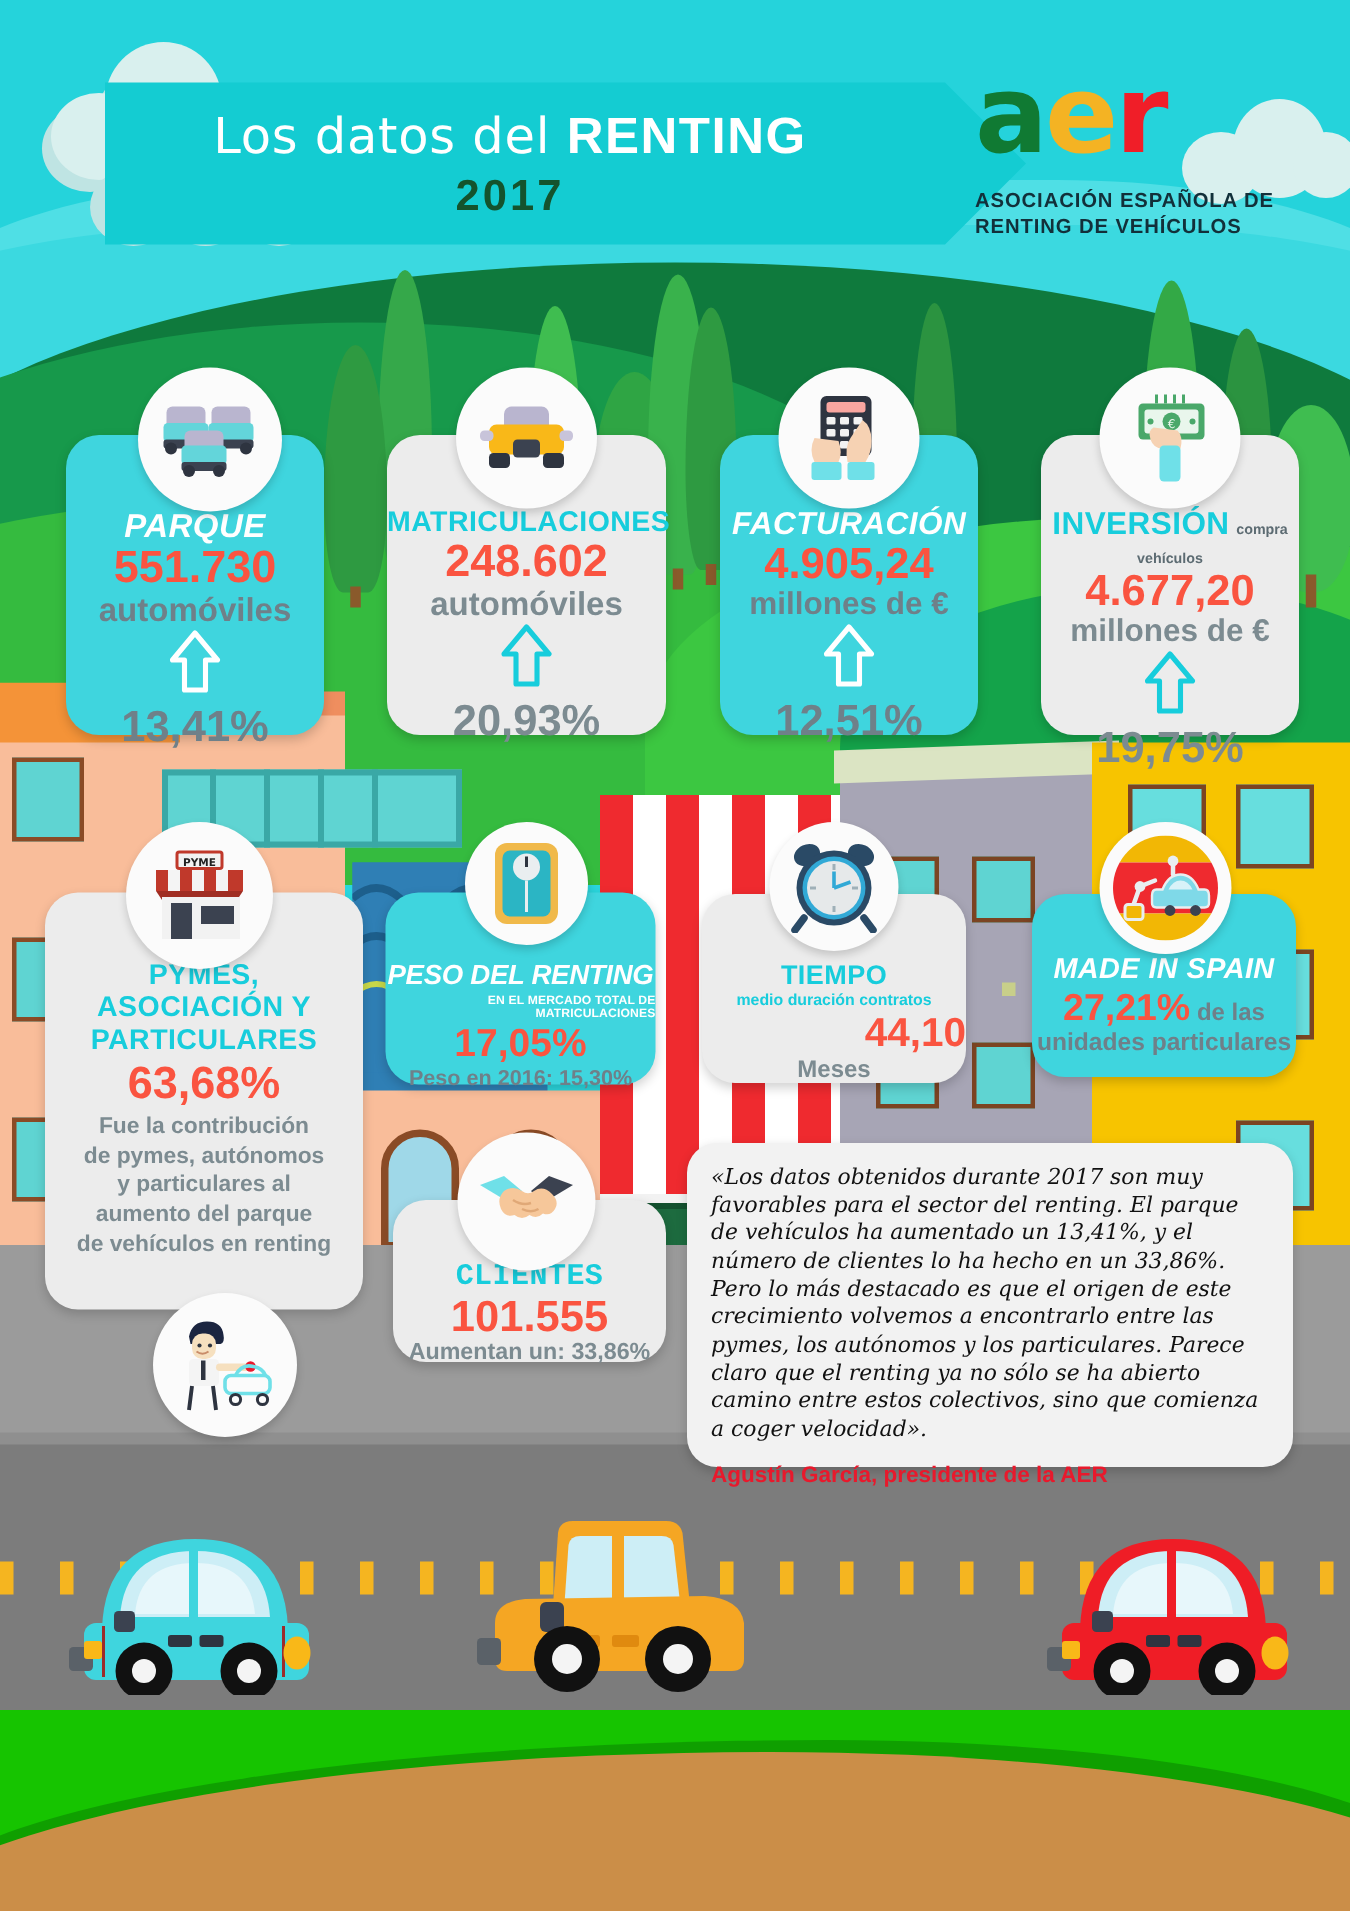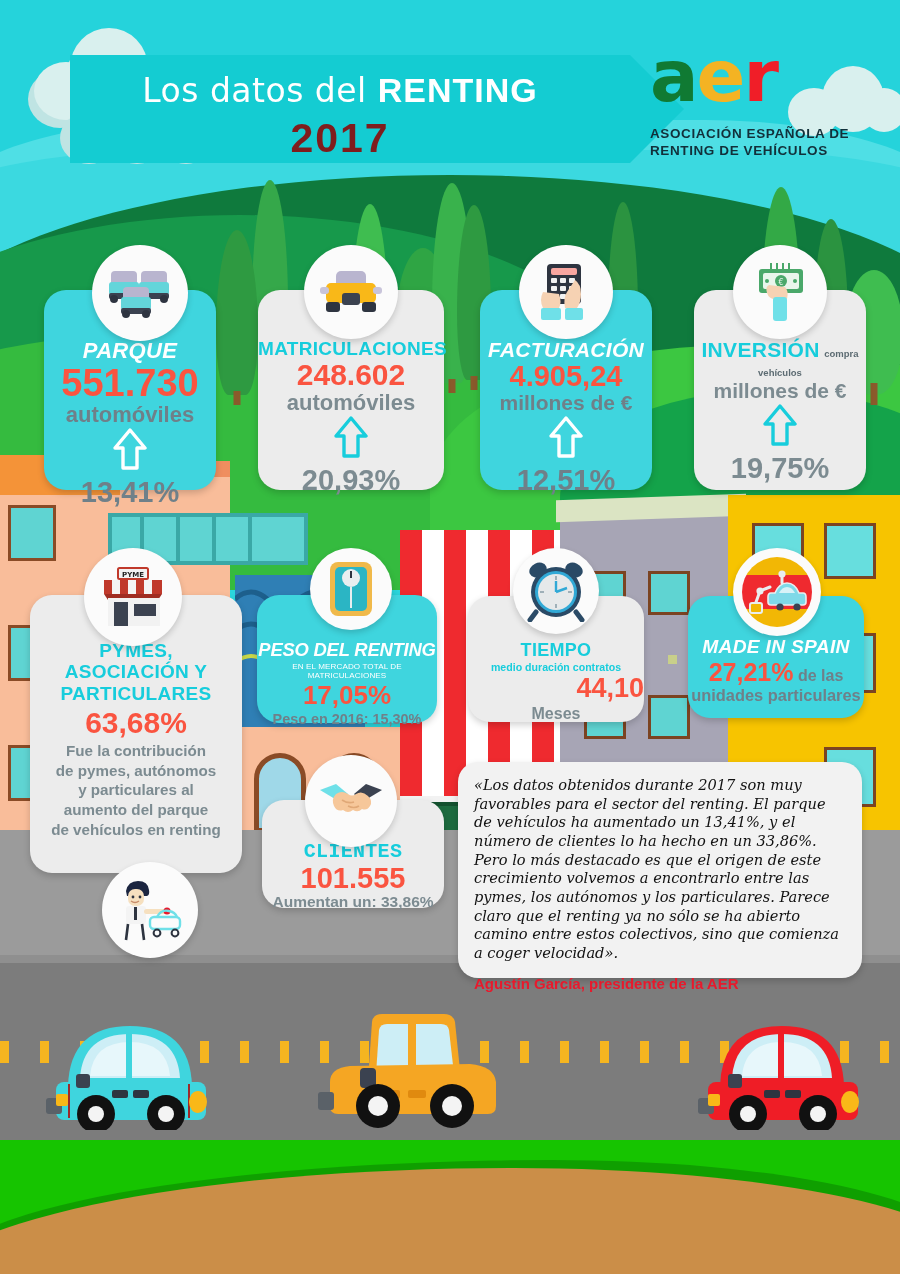--- a/index.html
+++ b/index.html
@@ -44,21 +44,21 @@
   .cloud i{position:absolute;background:#d9f0ee;border-radius:50%;display:block;}
   .cloud.sh i{background:#bfe4e3;}
 
   
   .banner{position:absolute;left:70px;top:55px;width:560px;height:108px;background:#14ccd2;}
   .banner:after{content:"";position:absolute;right:-54px;top:0;width:0;height:0;
      border-top:54px solid transparent;border-bottom:54px solid transparent;border-left:54px solid #14ccd2;}
   .banner-t1{position:absolute;left:0;top:16px;width:540px;text-align:center;color:#fff;font-size:33px;}
   .banner-t1 .light{font-family:"DejaVu Sans",sans-serif;font-weight:400;letter-spacing:.5px;}
   .banner-t1 .bold{font-weight:bold;letter-spacing:1px;font-size:34px;}
-  .banner-t2{position:absolute;left:0;top:60px;width:540px;text-align:center;color:#7f1d1d;font-size:41px;font-weight:bold;letter-spacing:2px;}
+  .banner-t2{position:absolute;left:0;top:60px;width:540px;text-align:center;color:#14532d;font-size:29px;font-weight:bold;letter-spacing:2px;}
 
   .logo{position:absolute;left:650px;top:48px;width:210px;height:112px;}
   .logo-word{font-size:72px;font-weight:bold;letter-spacing:-2px;line-height:1;font-family:"DejaVu Sans",sans-serif;}
   .logo-a{color:#107a33;}.logo-e{color:#f4b323;}.logo-r{color:#f01e28;}
   .logo-sub{position:absolute;left:0;top:78px;width:210px;color:#12303a;font-size:13.5px;font-weight:bold;letter-spacing:.6px;line-height:1.25;text-align:left;}
 
   
   .card{position:absolute;border-radius:22px;box-shadow:0 3px 7px rgba(0,0,0,.18);box-sizing:border-box;text-align:center;}
   .card.teal{background:#3fd5de;}
   .card.grey{background:#ececec;}
@@ -265,21 +265,21 @@
       <span class="logo-word logo-a">a</span><span class="logo-word logo-e">e</span><span class="logo-word logo-r">r</span>
     </div>
     <div class="logo-sub">
       <div>ASOCIACIÓN ESPAÑOLA DE</div>
       <div>RENTING DE VEHÍCULOS</div>
     </div>
   </div>
 
   <div class="card teal" style="left:44px;top:290px;width:172px;height:200px;">
     <div class="c-title t-white" style="margin-top:48px;font-size:22px;">PARQUE</div>
-    <div class="num-red" style="font-size:38px;line-height:1.02;">551.730</div>
+    <div class="num-red" style="font-size:30px;line-height:1.02;">551.730</div>
     <div class="t-slate" style="font-size:22px;line-height:1.05;">automóviles</div>
     <svg class="arrow-up" viewBox="0 0 34 42">
       <path d="M17 2 L32 20 L24 20 L24 40 L10 40 L10 20 L2 20 Z" fill="none" stroke="#ffffff" stroke-width="3.4" stroke-linejoin="round"></path>
     </svg>
     <div class="t-slate" style="font-size:29px;margin-top:2px;">13,41%</div>
   </div>
   <div class="bubble" style="left:92px;top:245px;width:96px;height:96px;">
     <svg width="66" height="52" viewBox="0 0 66 52">
       <rect x="4" y="4" width="26" height="15" rx="4" fill="#b9b5cf"></rect>
       <rect x="2" y="15" width="30" height="13" rx="3" fill="#63d5da"></rect>
@@ -349,20 +349,21 @@
       <path d="M40 18 q6 4 6 14 q0 8 -4 14 h-12 q-2 -10 2 -16 z" fill="#f6d2b3"></path>
       <rect x="30" y="46" width="18" height="12" rx="2" fill="#6fe0e8"></rect>
     </svg>
   </div>
 
   <div class="card grey" style="left:694px;top:290px;width:172px;height:200px;">
     <div style="margin-top:48px;">
       <span class="c-title t-cyan" style="font-size:21px;">INVERSIÓN</span>
       <span style="font-size:9.5px;font-weight:bold;color:#5c6b72;">compra vehículos</span>
     </div>
+    <div class="num-red" style="font-size:29px;line-height:1.02;">4.677,20</div>
     <div class="t-grey" style="font-size:21px;line-height:1.05;">millones de €</div>
     <svg class="arrow-up" viewBox="0 0 34 42">
       <path d="M17 2 L32 20 L24 20 L24 40 L10 40 L10 20 L2 20 Z" fill="none" stroke="#17cddc" stroke-width="3.4" stroke-linejoin="round"></path>
     </svg>
     <div class="t-grey" style="font-size:29px;margin-top:2px;">19,75%</div>
   </div>
   <div class="bubble" style="left:733px;top:245px;width:94px;height:94px;">
     <svg width="58" height="62" viewBox="0 0 58 62">
       <rect x="8" y="8" width="44" height="24" rx="3" fill="#4aa86a"></rect>
       <rect x="12" y="12" width="36" height="16" rx="2" fill="#e9f6ec"></rect>
@@ -430,21 +431,21 @@
       <path d="M14 45 l-2 16 M28 45 l2 16" stroke="#2e3440" stroke-width="2.6" fill="none"></path>
       <rect x="36" y="38" width="30" height="12" rx="4" fill="none" stroke="#6fe0e8" stroke-width="2.4"></rect>
       <path d="M43 38 q4 -8 12 -6 q6 1 8 6" fill="none" stroke="#6fe0e8" stroke-width="2.4"></path>
       <circle cx="43" cy="54" r="3.4" fill="none" stroke="#2e3440" stroke-width="2"></circle>
       <circle cx="61" cy="54" r="3.4" fill="none" stroke="#2e3440" stroke-width="2"></circle>
     </svg>
   </div>
 
   <div class="card teal" style="left:257px;top:595px;width:180px;height:128px;">
     <div class="c-title t-white" style="margin-top:44px;font-size:18.4px;letter-spacing:-.2px;">PESO DEL RENTING</div>
-    <div style="font-size:8.1px;font-weight:normal;color:#fff;letter-spacing:.1px;margin-top:1px;">EN EL MERCADO TOTAL DE MATRICULACIONES</div>
+    <div style="font-size:8.1px;font-weight:bold;color:#fff;letter-spacing:.1px;margin-top:1px;text-align:right;">EN EL MERCADO TOTAL DE MATRICULACIONES</div>
     <div class="num-red" style="font-size:26px;line-height:1.18;">17,05%</div>
     <div class="t-slate" style="font-size:14.4px;">Peso en 2016: 15,30%</div>
   </div>
   <div class="bubble" style="left:310px;top:548px;width:82px;height:82px;">
     <svg width="46" height="58" viewBox="0 0 46 58">
       <rect x="2" y="2" width="42" height="54" rx="8" fill="#f0b94a"></rect>
       <rect x="7" y="7" width="32" height="44" rx="5" fill="#2bb5c4"></rect>
       <circle cx="23" cy="18" r="9" fill="#e9eef0"></circle>
       <line x1="23" y1="18" x2="23" y2="11" stroke="#2e3440" stroke-width="2"></line>
       <line x1="23" y1="27" x2="23" y2="48" stroke="#e9eef0" stroke-width="2"></line>

